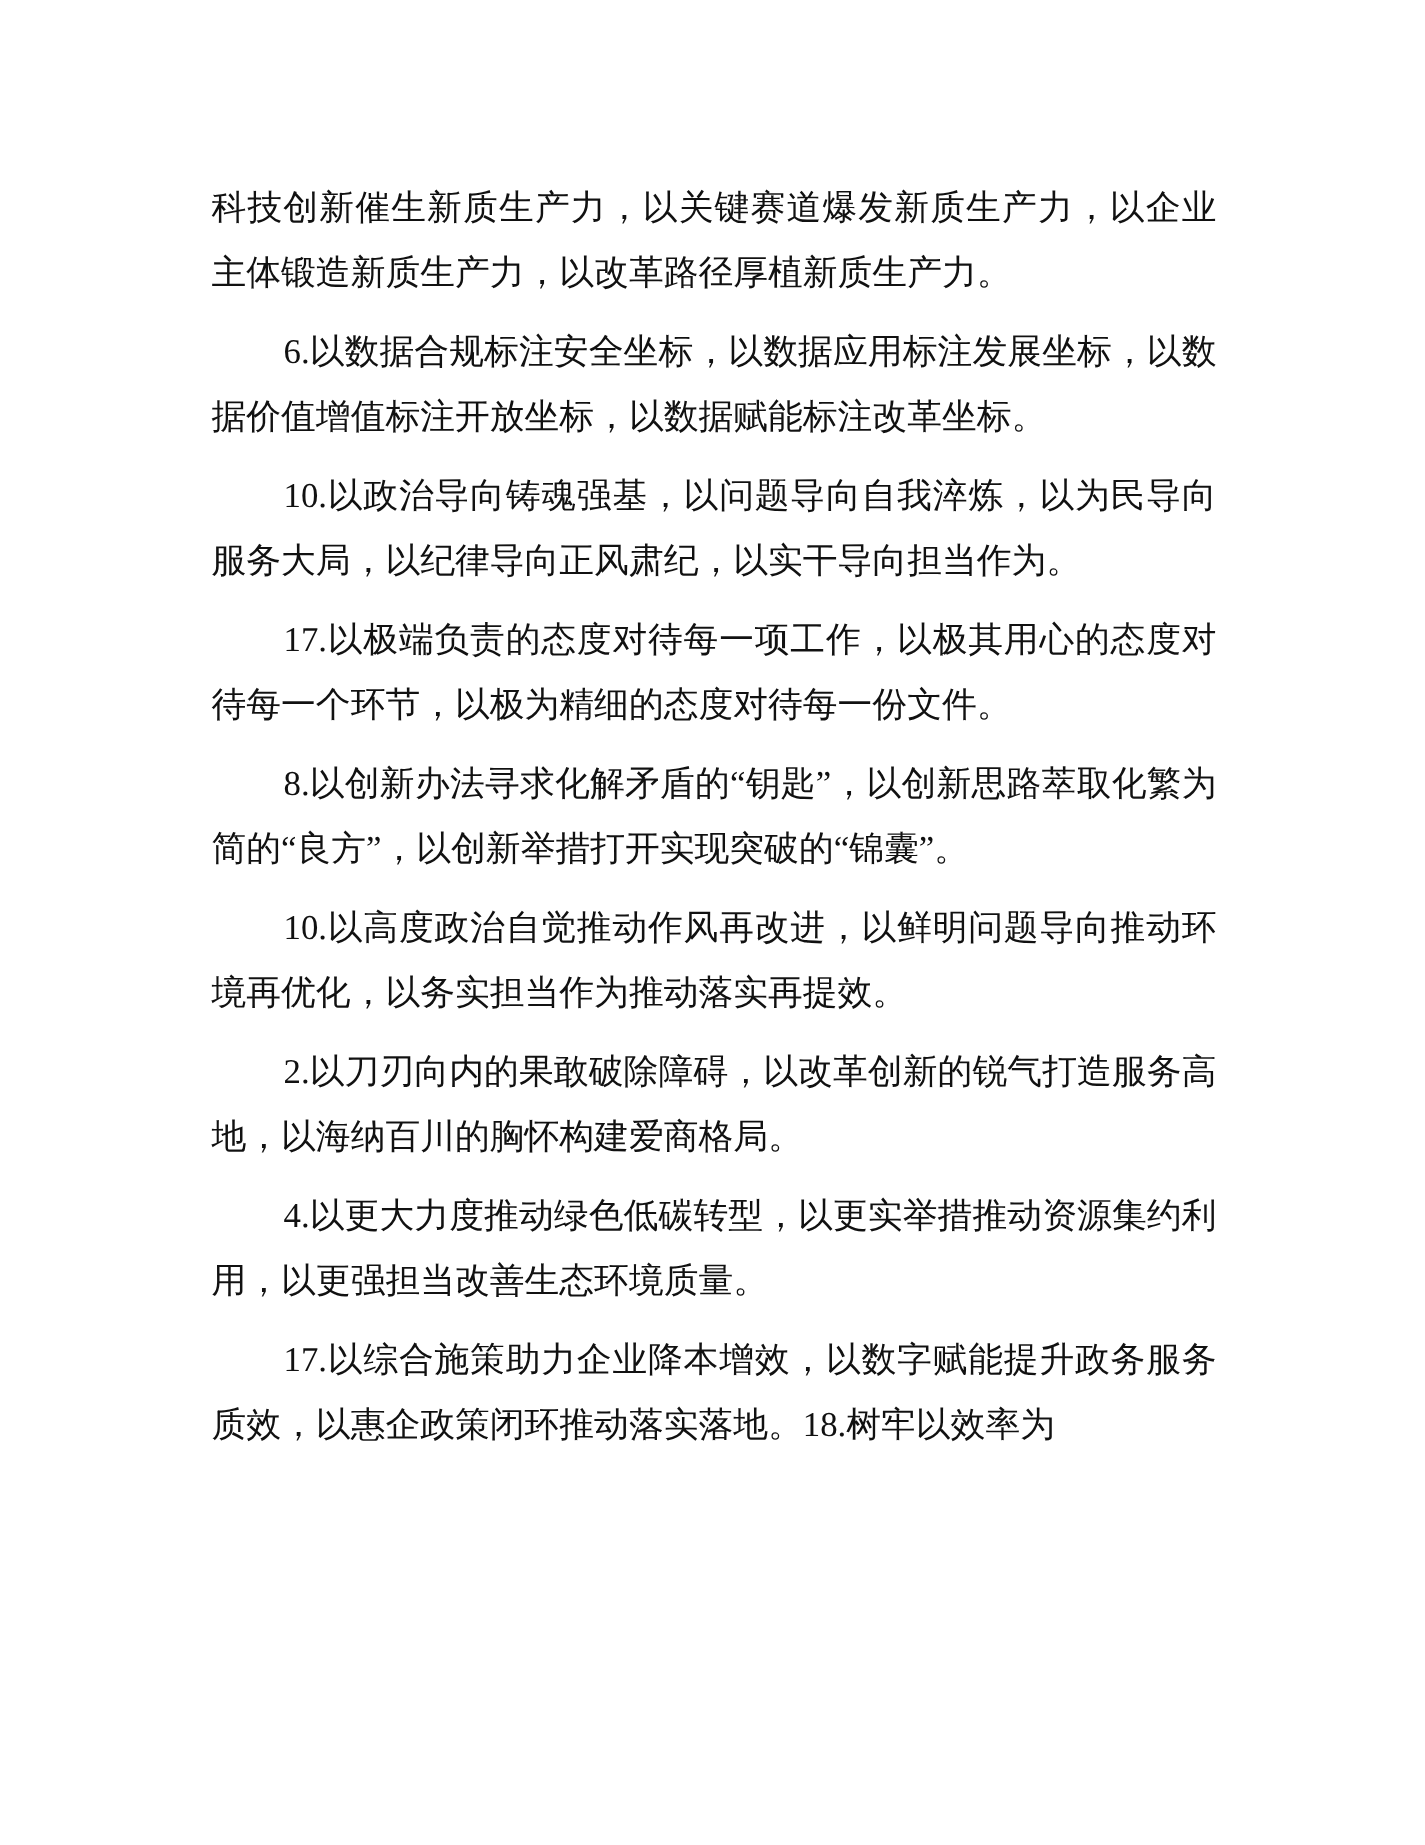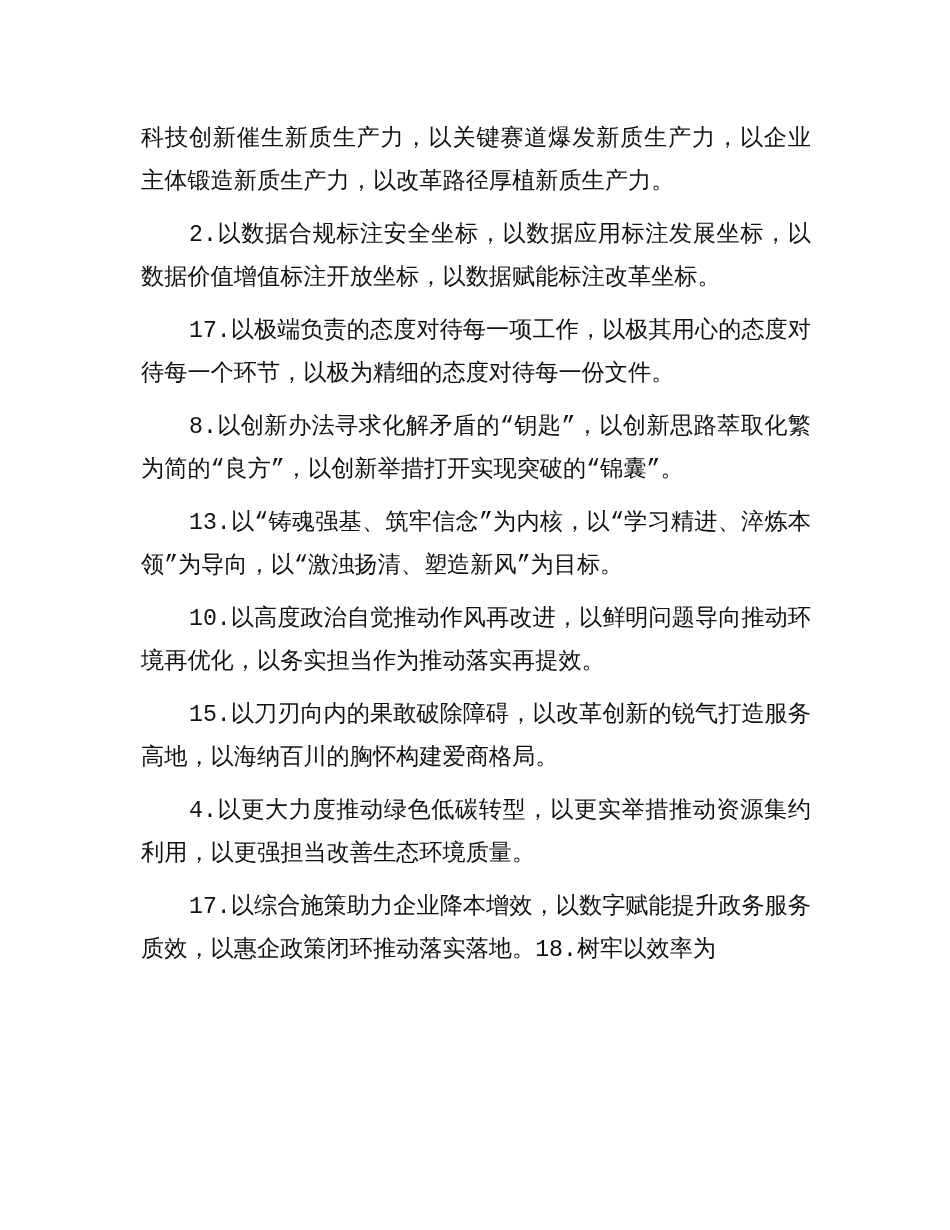--- a/index.html
+++ b/index.html
@@ -11,40 +11,40 @@
       width: 950px;
       height: 1230px;
       position: relative;
       overflow: hidden;
     }
     .page {
       position: absolute;
       left: 141px;
       top: 118px;
       width: 670px;
-      font-family: Liberation Mono, monospace;
+      font-family: Liberation Serif, serif;
       font-size: 23.2px;
       color: #111111;
       line-height: 43px;
     }
     .para {
       margin: 0 0 10px 0;
       text-align: justify;
       text-align-last: left;
     }
     .para.indent {
       text-indent: 48px;
     }
   </style>
 </head>
 <body>
 
 <div class="page">
   <p class="para">科技创新催生新质生产力，以关键赛道爆发新质生产力，以企业主体锻造新质生产力，以改革路径厚植新质生产力。</p>
-  <p class="para indent">2.以数据合规标注安全坐标，以数据应用标注发展坐标，以数据价值增值标注开放坐标，以数据赋能标注改革坐标。</p>
+  <p class="para indent">6.以数据合规标注安全坐标，以数据应用标注发展坐标，以数据价值增值标注开放坐标，以数据赋能标注改革坐标。</p>
+  <p class="para indent">10.以政治导向铸魂强基，以问题导向自我淬炼，以为民导向服务大局，以纪律导向正风肃纪，以实干导向担当作为。</p>
   <p class="para indent">17.以极端负责的态度对待每一项工作，以极其用心的态度对待每一个环节，以极为精细的态度对待每一份文件。</p>
   <p class="para indent">8.以创新办法寻求化解矛盾的“钥匙”，以创新思路萃取化繁为简的“良方”，以创新举措打开实现突破的“锦囊”。</p>
-  <p class="para indent">13.以“铸魂强基、筑牢信念”为内核，以“学习精进、淬炼本领”为导向，以“激浊扬清、塑造新风”为目标。</p>
   <p class="para indent">10.以高度政治自觉推动作风再改进，以鲜明问题导向推动环境再优化，以务实担当作为推动落实再提效。</p>
-  <p class="para indent">15.以刀刃向内的果敢破除障碍，以改革创新的锐气打造服务高地，以海纳百川的胸怀构建爱商格局。</p>
+  <p class="para indent">2.以刀刃向内的果敢破除障碍，以改革创新的锐气打造服务高地，以海纳百川的胸怀构建爱商格局。</p>
   <p class="para indent">4.以更大力度推动绿色低碳转型，以更实举措推动资源集约利用，以更强担当改善生态环境质量。</p>
   <p class="para indent">17.以综合施策助力企业降本增效，以数字赋能提升政务服务质效，以惠企政策闭环推动落实落地。18.树牢以效率为</p>
 </div>
 
 </body></html>

